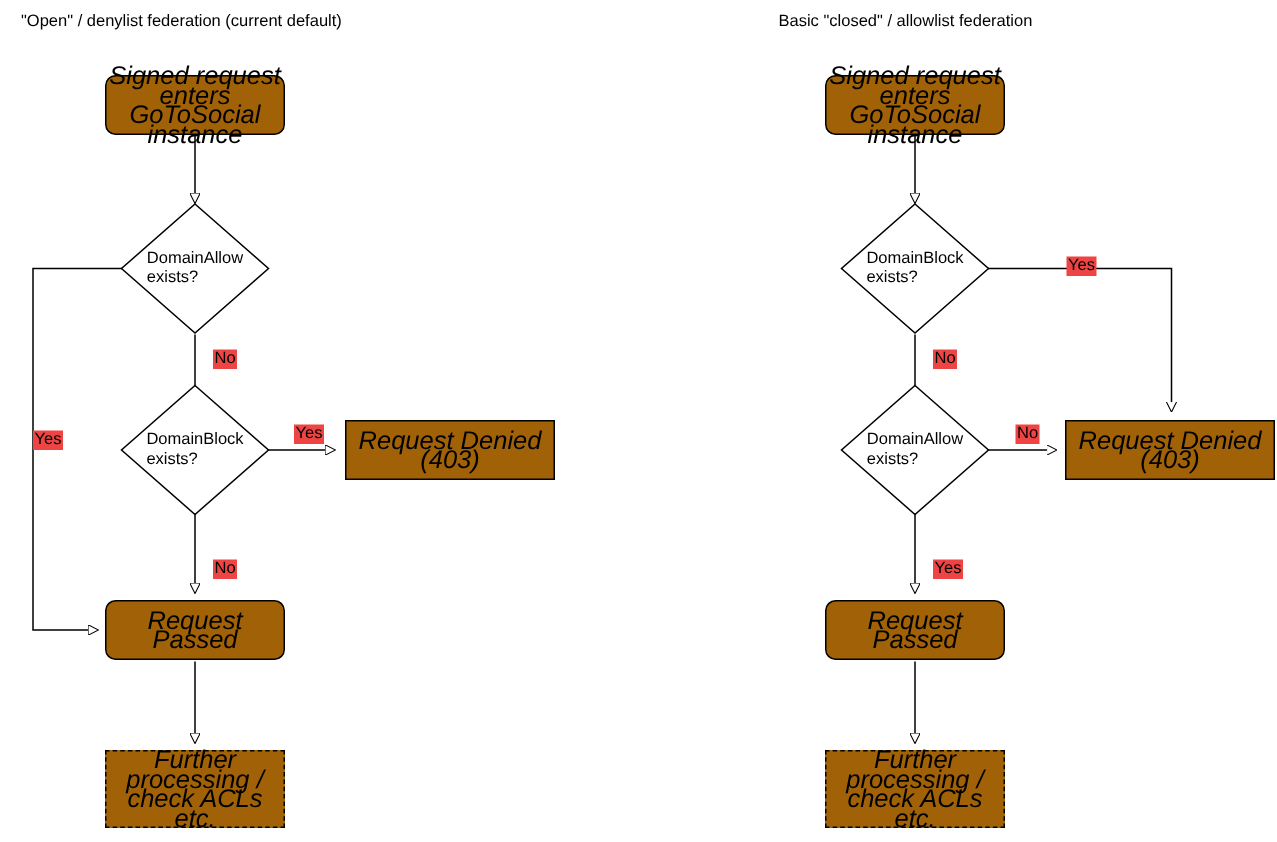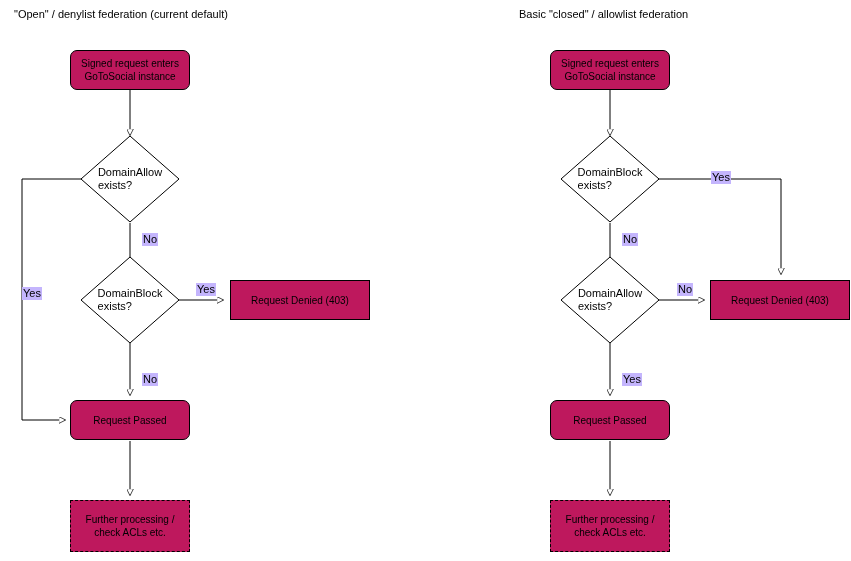--- a/index.html
+++ b/index.html
@@ -27,26 +27,27 @@
     height: 561px;
     pointer-events: none;
   }
   .node {
     position: absolute;
     box-sizing: border-box;
     display: flex;
     align-items: center;
     justify-content: center;
     text-align: center;
-    font-size: 10px;
+    font-size: 17px;
     line-height: 13px;
     color: #000000;
-    background: #be185d;
+    background: #a16207;
     border: 1px solid #000000;
     white-space: pre-line;
+    font-style: italic;
   }
   .node.rounded {
     border-radius: 7px;
   }
   .node.dashed {
     border-style: dashed;
   }
   .diamond-wrap {
     position: absolute;
   }
@@ -74,21 +75,21 @@
     font-size: 11px;
     line-height: 13px;
     color: #000000;
     white-space: nowrap;
   }
   .edge-label {
     position: absolute;
     font-size: 11px;
     line-height: 13px;
     color: #000000;
-    background: #c4b5fd;
+    background: #ef4444;
     padding: 0 1px;
     white-space: nowrap;
   }
 </style>
 </head>
 <body>
 
 <div id="canvas">
 
   <svg class="edges" viewBox="0 0 851 561">

